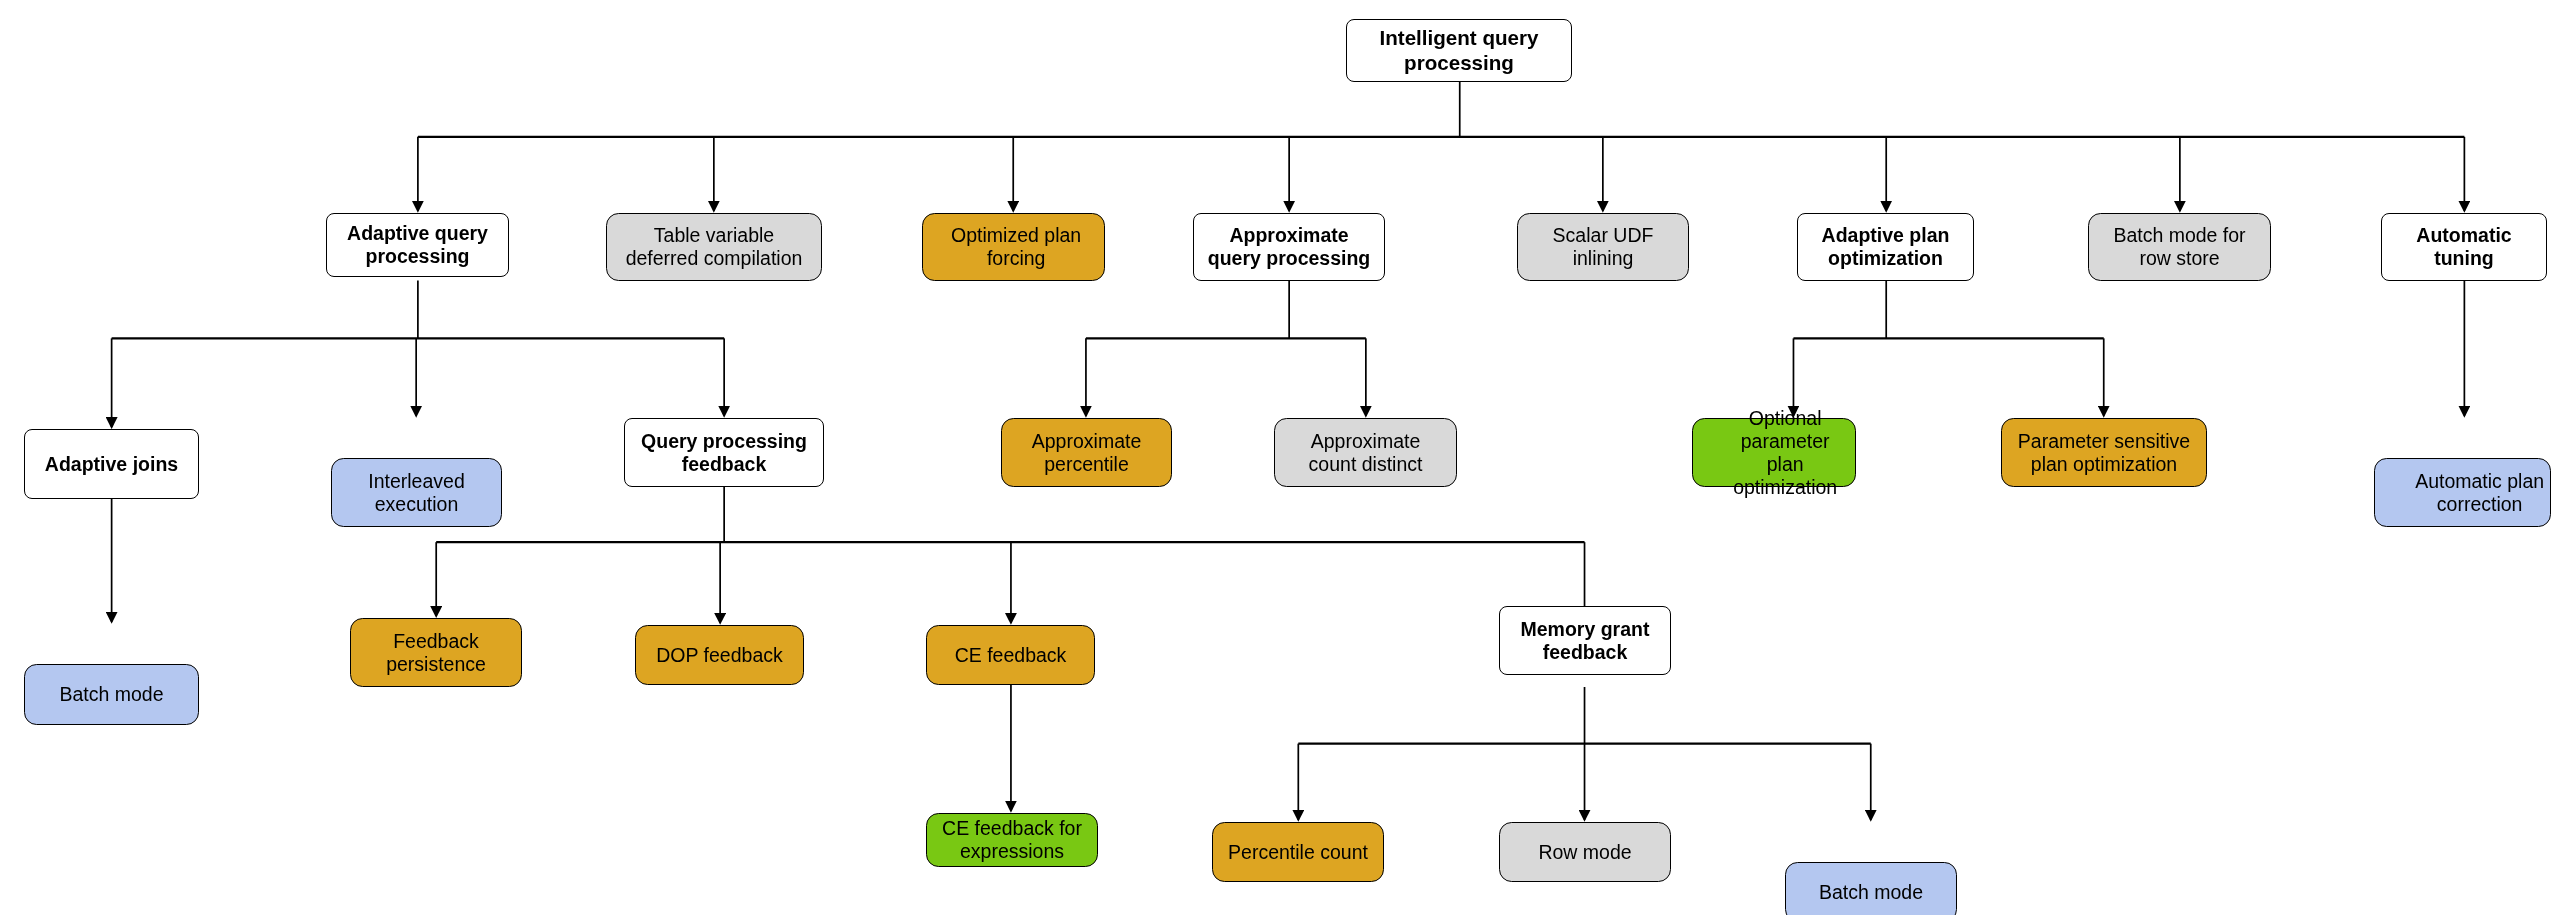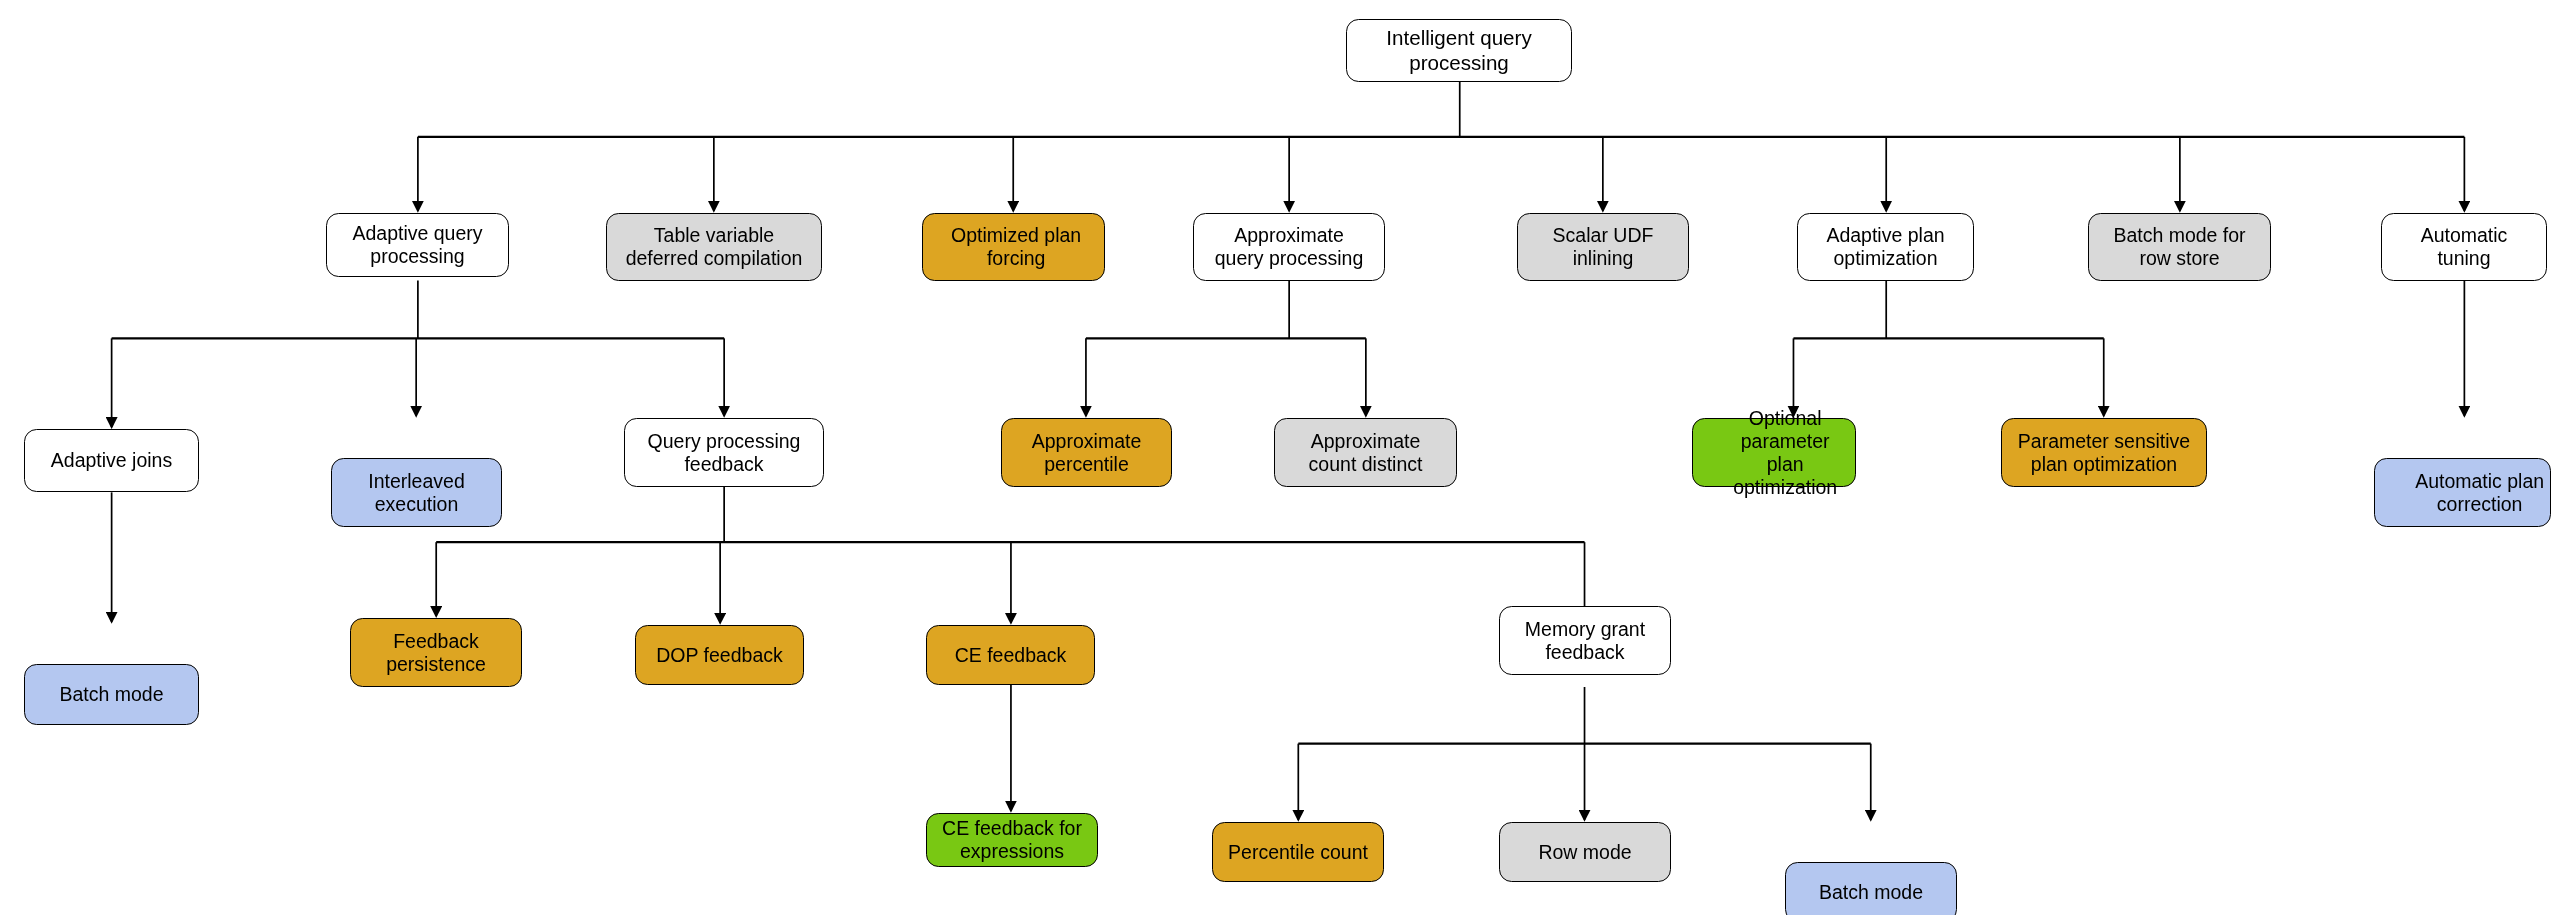--- a/index.html
+++ b/index.html
@@ -30,21 +30,21 @@
     display: flex;
     align-items: center;
     justify-content: center;
     text-align: center;
     color: #000000;
     line-height: 1.18;
     padding: 2.3px 5.7px;
     white-space: pre-line;
     z-index: 2;
   }
-  .fill-white  { background: #ffffff; font-weight: normal; }
+  .fill-white  { background: #ffffff; font-weight: bold; border-radius: 8px; }
   .fill-gray   { background: #d9d9d9; font-weight: normal; }
   .fill-amber  { background: #dda522; font-weight: normal; }
   .fill-green  { background: #79c813; font-weight: normal; }
   .fill-blue   { background: #b4c7f0; font-weight: normal; margin-top: 40px; }
 
   .legend {
     position: absolute;
     z-index: 2;
   }
   .legend-item {
@@ -123,21 +123,21 @@
       <div class="node fill-white" style="left: 1193px; top: 213px; width: 192px; height: 68px; font-size: 19.5px;">Approximate
 query processing</div>
       <div class="node fill-gray" style="left: 1517px; top: 213px; width: 172px; height: 68px; font-size: 19.5px;">Scalar UDF
 inlining</div>
       <div class="node fill-white" style="left: 1797px; top: 213px; width: 177px; height: 68px; font-size: 19.5px;">Adaptive plan
 optimization</div>
       <div class="node fill-gray" style="left: 2088px; top: 213px; width: 183px; height: 68px; font-size: 19.5px;">Batch mode for
 row store</div>
       <div class="node fill-white" style="left: 2381px; top: 213px; width: 166px; height: 68px; font-size: 19.5px;">Automatic
 tuning</div>
-      <div class="node fill-white" style="left: 24px; top: 429px; width: 175px; height: 63px; font-size: 19.5px;">Adaptive joins</div>
+      <div class="node fill-white" style="left: 24px; top: 429px; width: 175px; height: 70px; font-size: 19.5px;">Adaptive joins</div>
       <div class="node fill-blue" style="left: 331px; top: 418px; width: 171px; height: 69px; font-size: 19.5px;">Interleaved
 execution</div>
       <div class="node fill-white" style="left: 624px; top: 418px; width: 200px; height: 69px; font-size: 19.5px;">Query processing
 feedback</div>
       <div class="node fill-amber" style="left: 1001px; top: 418px; width: 171px; height: 69px; font-size: 19.5px;">Approximate
 percentile</div>
       <div class="node fill-gray" style="left: 1274px; top: 418px; width: 183px; height: 69px; font-size: 19.5px;">Approximate
 count distinct</div>
       <div class="node fill-green" style="left: 1692px; top: 418px; width: 164px; height: 69px; font-size: 19.5px; padding-left: 28px;">Optional parameter
 plan optimization</div>

